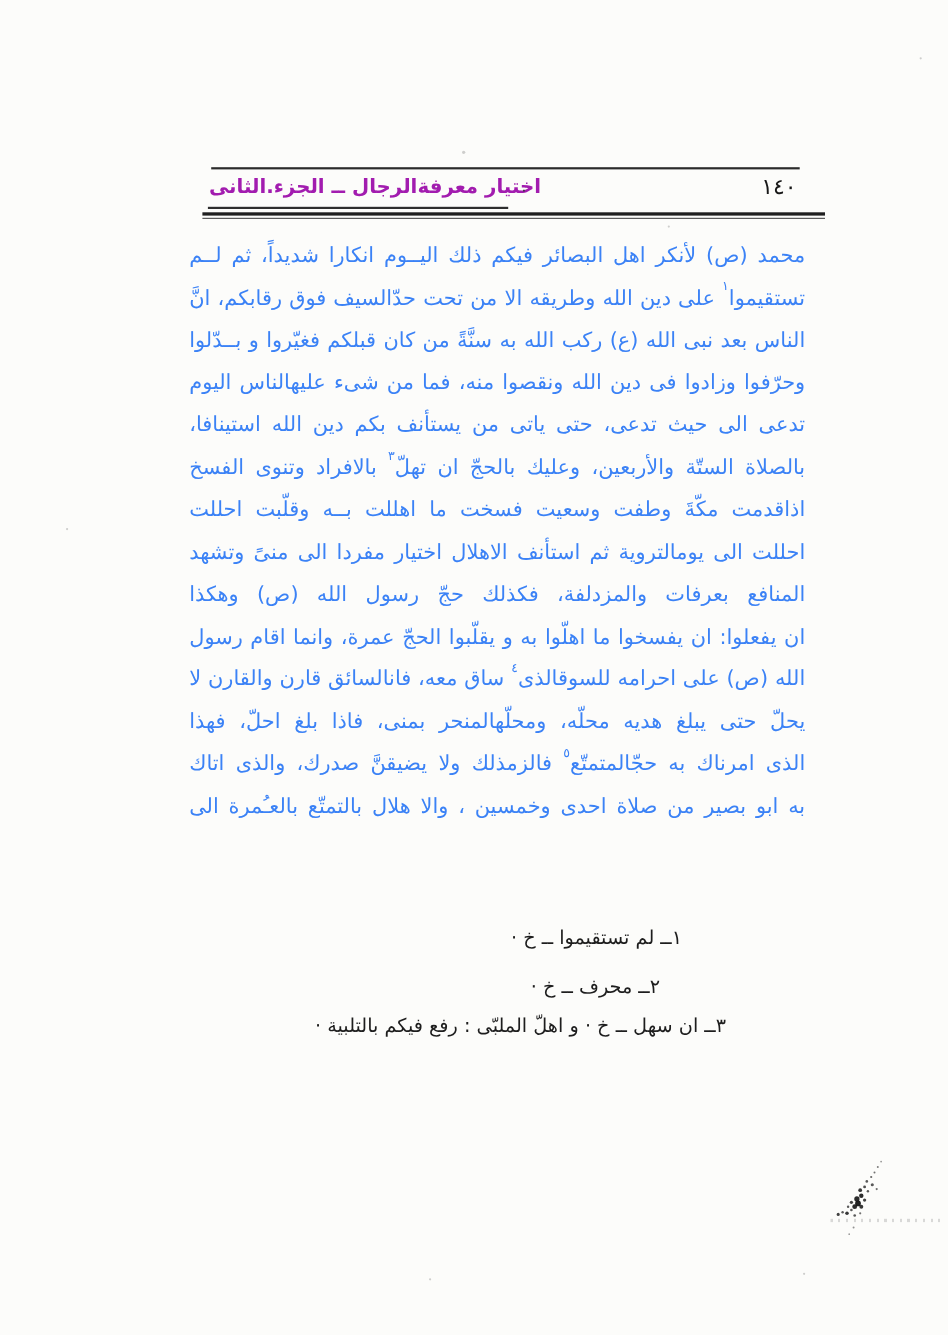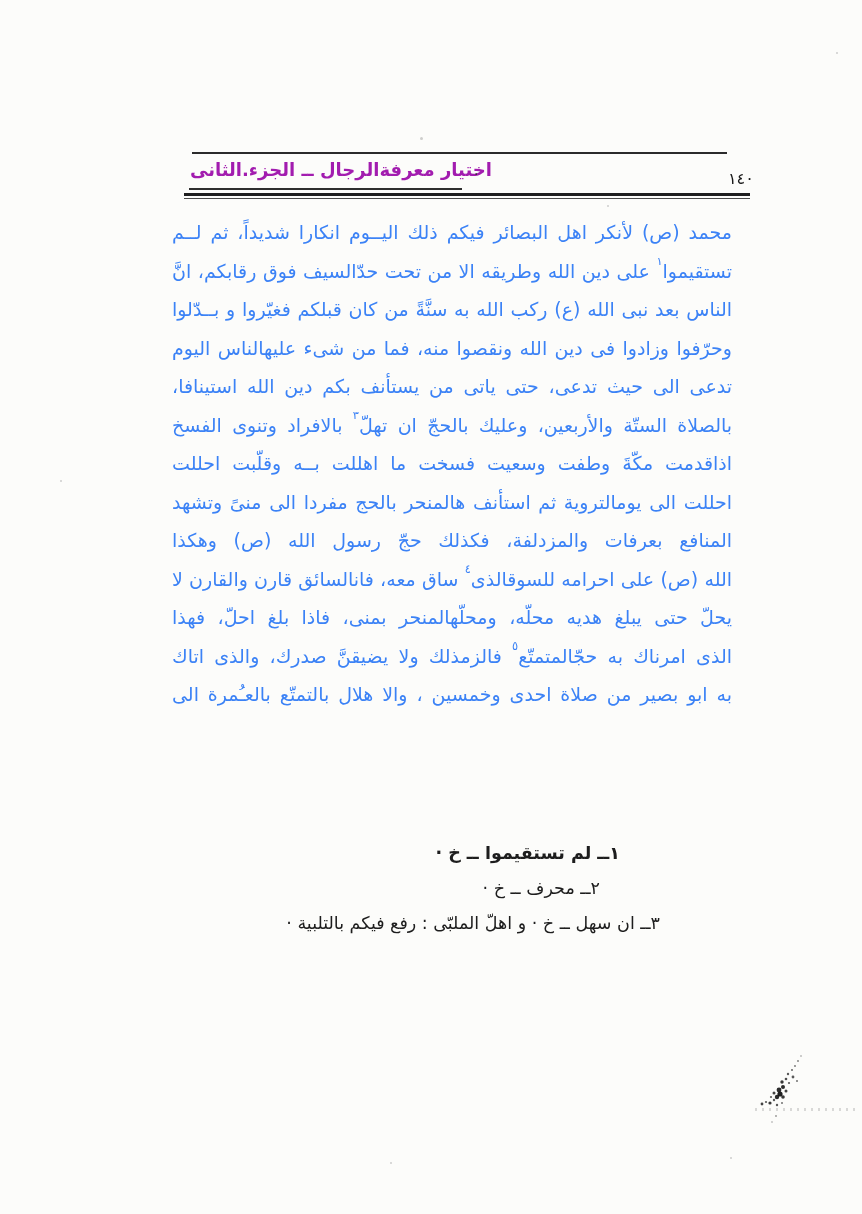--- a/index.html
+++ b/index.html
@@ -22,24 +22,23 @@
     position: absolute; top: 159px; left: 190px;
     direction: rtl; white-space: nowrap;
     font-size: 18px; font-weight: bold; letter-spacing: 0.5px;
     color: #a21caf;
   }
   .header-dot {
     position: absolute; top: 166px; left: 474px;
     font-size: 14px; color: #333;
   }
   .page-number {
-    position: absolute; top: 157px; left: 728px;
-    font-size: 16px; letter-spacing: 2px; color: #181818;
+    position: absolute; top: 157px; left: 692px;
+    font-size: 20px; letter-spacing: 2px; color: #181818;
     direction: rtl;
-    margin-top: 12px;
   }
   .rule-under-title {
     position: absolute; top: 188px; left: 189px;
     width: 273px; height: 2px; background: #2e2e2e;
   }
   .rule-double-a {
     position: absolute; top: 193px; left: 184px;
     width: 566px; height: 3px; background: #1f1f1f;
   }
   .rule-double-b {
@@ -67,22 +66,22 @@
   
   .footnotes {
     position: absolute; top: 836px; left: 130px; width: 600px;
     direction: rtl;
   }
   .fn {
     height: 35px; line-height: 35px;
     font-size: 17.5px; text-align: right;
     color: #1d1d1d; white-space: nowrap; overflow: hidden;
   }
-  .fn-0 { padding-right: 110px; font-weight: bold; }
-  .fn-1 { padding-right: 130px; }
+  .fn-0 { padding-right: 110px; }
+  .fn-1 { padding-right: 130px; margin-top: 10px; }
   .fn-2 { padding-right: 70px;  }
   .fn-3 { padding-right: 100px; }
   .fn-4 { padding-right: 120px; }
 
   
   .ink-smudge { position: absolute; left: 752px; top: 1048px; }
   .ink-streak {
     position: absolute; top: 1108px; left: 755px; width: 100px; height: 3px;
     background: repeating-linear-gradient(90deg,
       rgba(0,0,0,0.14) 0 2px, rgba(0,0,0,0) 2px 7px);
@@ -109,22 +108,23 @@
   <div class="rule-double-b"></div>
 
   <div class="body-text">
     <div class="text-line">محمد (ص) لأنكر اهل البصائر فيكم ذلك اليــوم انكارا شديداً، ثم لــم</div>
     <div class="text-line">تستقيموا<sup>١</sup> على دين الله وطريقه الا من تحت حدّالسيف فوق رقابكم، انَّ</div>
     <div class="text-line">الناس بعد نبى الله (ع) ركب الله به سنَّةً من كان قبلكم فغيّروا و بــدّلوا</div>
     <div class="text-line">وحرّفوا وزادوا فى دين الله ونقصوا منه، فما من شىء عليهالناس اليوم الاّ</div>
     <div class="text-line">تدعى الى حيث تدعى، حتى ياتى من يستأنف بكم دين الله استينافا، وعليك</div>
     <div class="text-line">بالصلاة الستّة والأربعين، وعليك بالحجّ ان تهلّ<sup>٣</sup> بالافراد وتنوى الفسخ</div>
     <div class="text-line">اذاقدمت مكّةَ وطفت وسعيت فسخت ما اهللت بــه وقلّبت احللت عُـمرة</div>
-    <div class="text-line">احللت الى يومالتروية ثم استأنف هالمنحر بالحج مفردا الى منىً وتشهد</div>
+    <div class="text-line">احللت الى يومالتروية ثم استأنف الاهلال اختيار مفردا الى منىً وتشهد</div>
     <div class="text-line">المنافع بعرفات والمزدلفة، فكذلك حجّ رسول الله (ص) وهكذا امراصحابه</div>
+    <div class="text-line">ان يفعلوا: ان يفسخوا ما اهلّوا به و يقلّبوا الحجّ عمرة، وانما اقام رسول</div>
     <div class="text-line">الله (ص) على احرامه للسوقالذى<sup>٤</sup> ساق معه، فانالسائق قارن والقارن لا</div>
     <div class="text-line">يحلّ حتى يبلغ هديه محلّه، ومحلّهالمنحر بمنى، فاذا بلغ احلّ، فهذا</div>
     <div class="text-line">الذى امرناك به حجّالمتمتّع<sup>٥</sup> فالزمذلك ولا يضيقنَّ صدرك، والذى اتاك</div>
     <div class="text-line">به ابو بصير من صلاة احدى وخمسين ، والا هلال بالتمتّع بالعـُمرة الى</div>
   </div>
 
   <div class="footnotes">
     <div class="fn fn-0">١ــ لم تستقيموا ــ خ ·</div>
     <div class="fn fn-1">٢ــ محرف ــ خ ·</div>
     <div class="fn fn-2">٣ــ ان سهل ــ خ · و اهلّ الملبّى : رفع فيكم بالتلبية ·</div>

